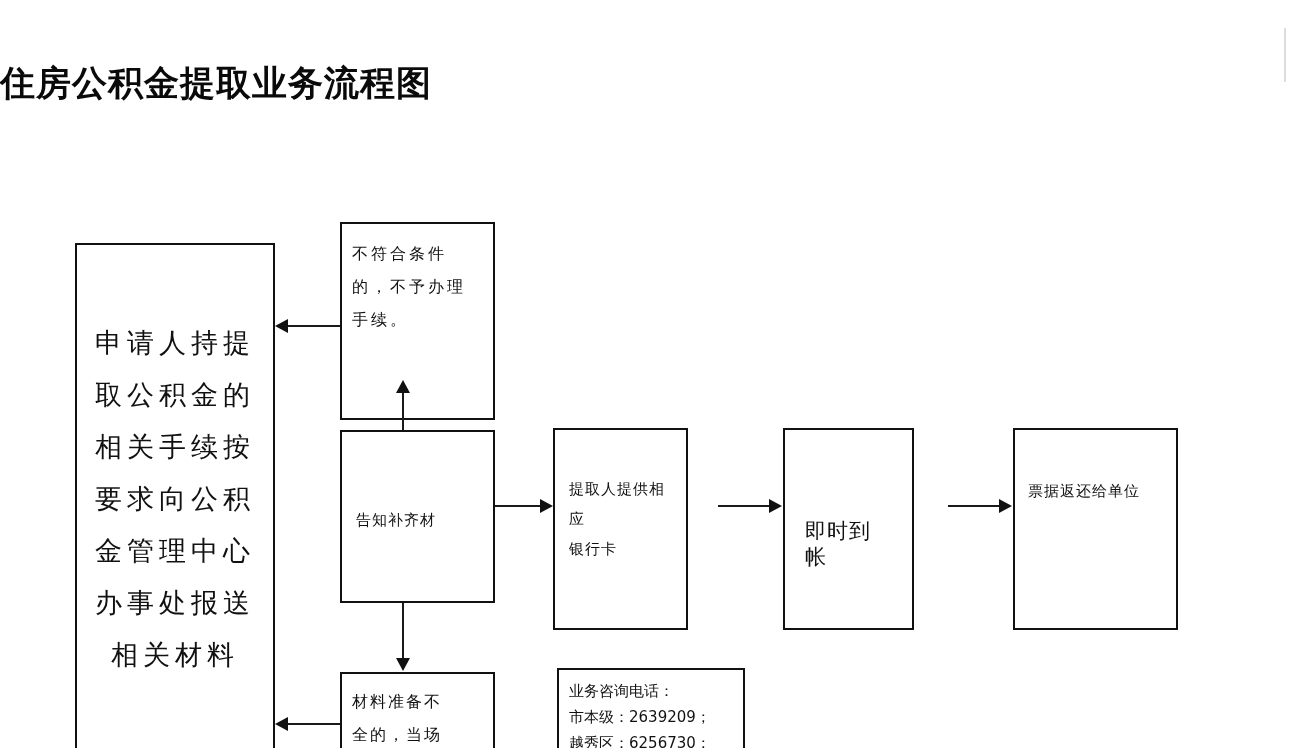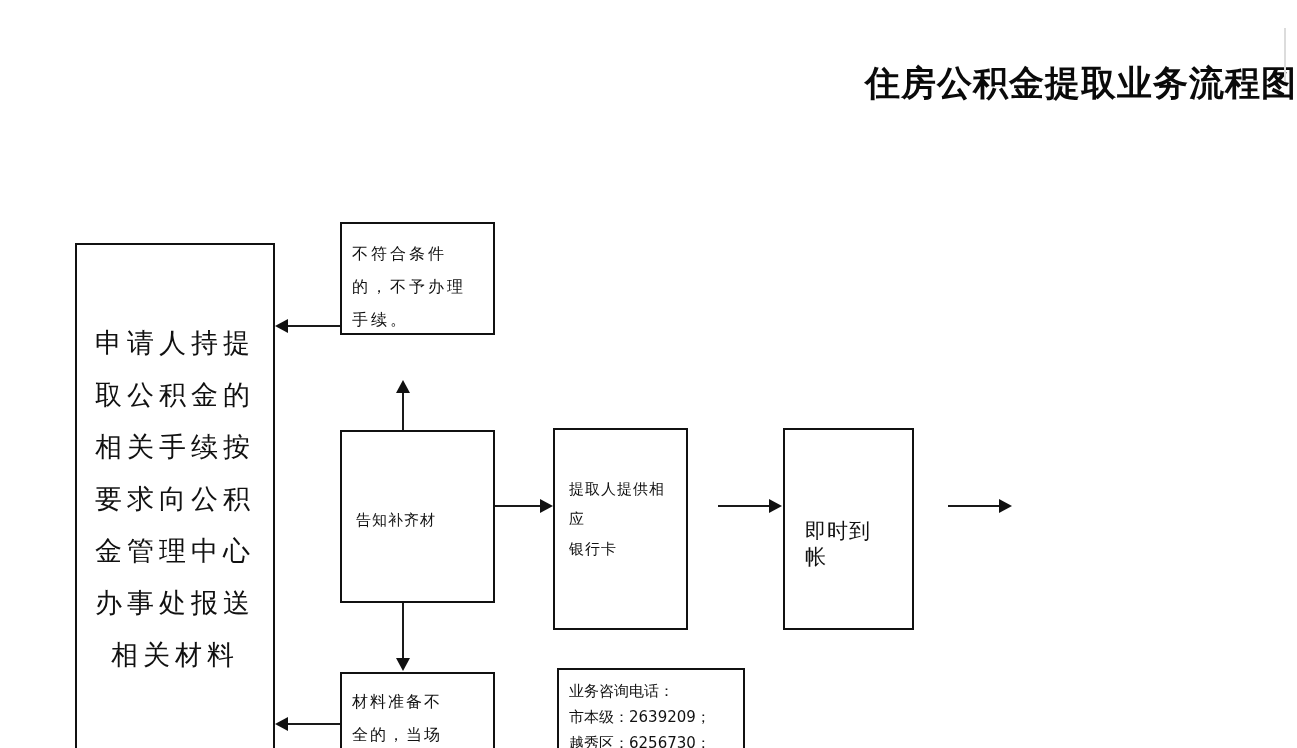--- a/index.html
+++ b/index.html
@@ -17,21 +17,21 @@
     background: #ffffff;
     overflow: hidden;
   }
 
   
   #doc-title {
     position: absolute;
     left: 0;
     top: 60px;
     width: 1297px;
-    text-align: right;
+    text-align: left;
     font-size: 35px;
     font-weight: bold;
     letter-spacing: 1px;
     color: #0a0a0a;
     font-family: "DejaVu Sans", "Liberation Sans", sans-serif;
   }
 
   
   .fbox {
     position: absolute;
@@ -62,21 +62,21 @@
     line-height: 52px;
     letter-spacing: 5px;
     text-align: center;
   }
 
   
   #box-reject {
     left: 340px;
     top: 222px;
     width: 155px;
-    height: 113px;
+    height: 198px;
   }
   #box-reject .txt {
     top: 13px;
     padding: 0 10px;
     font-size: 16px;
     line-height: 33px;
     letter-spacing: 3px;
     text-align: left;
   }
 
@@ -253,20 +253,23 @@
 
   <div class="fbox" id="box-bankcard">
     <div class="txt">提取人提供相应
 银行卡</div>
   </div>
 
   <div class="fbox" id="box-instant">
     <div class="txt">即时到帐</div>
   </div>
 
+  <div class="fbox" id="box-receipt">
+    <div class="txt">票据返还给单位</div>
+  </div>
 
   <div class="fbox" id="box-incomplete">
     <div class="txt">材料准备不
 全的，当场
 告知补齐材</div>
   </div>
 
   <div class="fbox" id="box-phone">
     <div class="txt">业务咨询电话：
 市本级：2639209；

